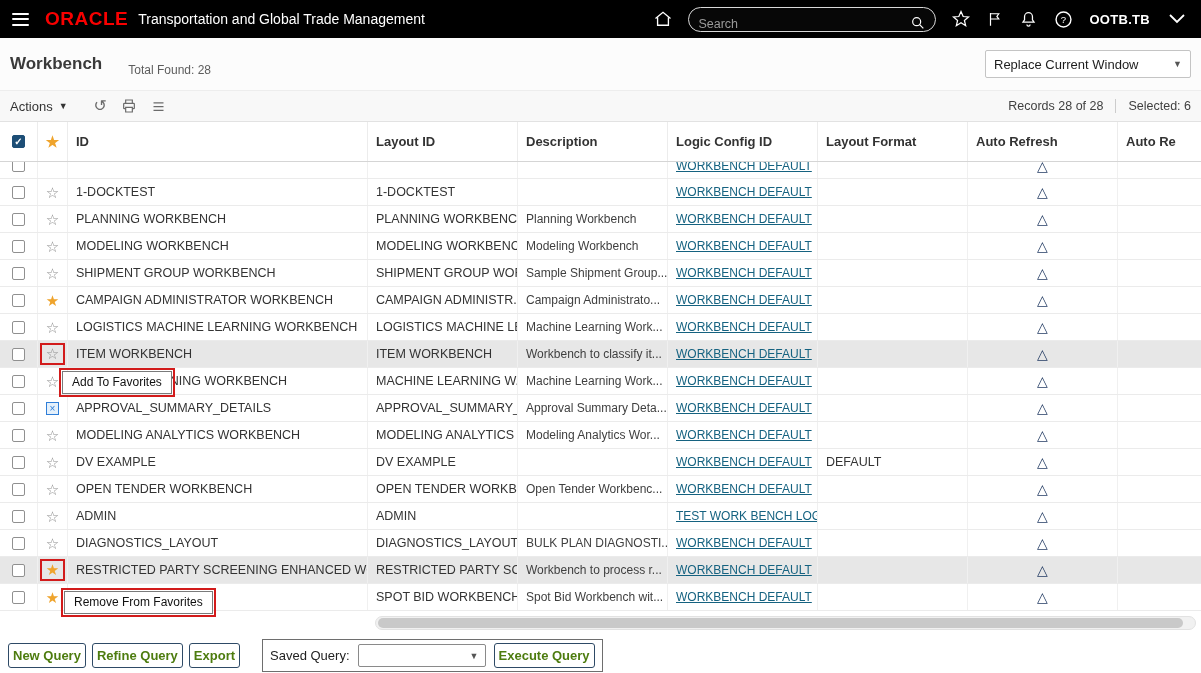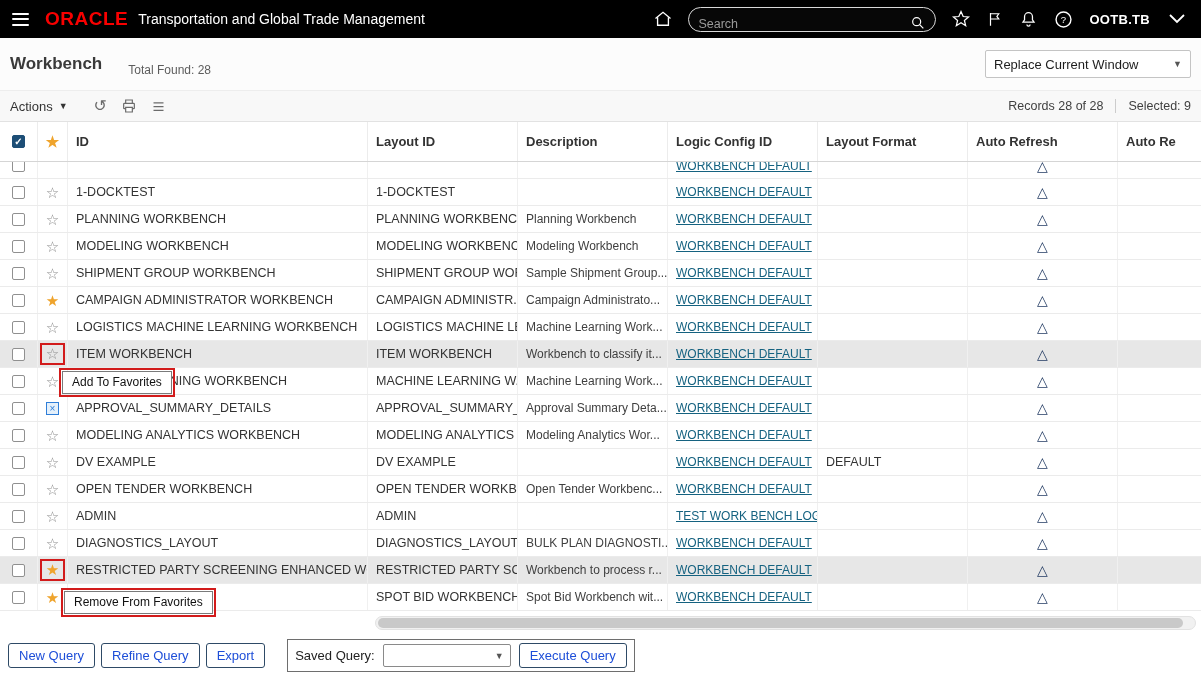--- a/index.html
+++ b/index.html
@@ -56,21 +56,21 @@
   .cb{width:13px;height:13px;border:1px solid #909090;background:#fff;border-radius:2px;display:inline-flex;align-items:center;justify-content:center;cursor:pointer}
   .cb.checked{background:#1d4e76;border-color:#1d4e76;color:#fff;font-size:10px;font-weight:bold}
 
   
   .hscroll-wrap{margin-top:5px;height:15px;position:relative}
   .hscroll{position:absolute;left:375px;right:5px;top:0;height:14px;background:#f1f1f1;border:1px solid #e2e2e2;border-radius:7px}
   .hthumb{position:absolute;left:2px;top:1px;bottom:1px;right:12px;background:#c9c9c9;border-radius:6px;cursor:grab}
 
   
   .footer{margin-top:8px;display:flex;align-items:center;gap:6px;padding:0 8px}
-  .btn{padding:4px 10px;font-size:13px;font-weight:normal;border:1px solid #2e4a66;border-radius:3px;background:#fff;color:#1d4ed8;cursor:pointer;font-family:inherit}
+  .btn{padding:4px 4px;font-size:13px;font-weight:bold;border:1px solid #2e4a66;border-radius:3px;background:#fff;color:#4d7c0f;cursor:pointer;font-family:inherit}
   .saved-group{border:1px solid #6e6e6e;padding:3px 7px;display:flex;gap:8px;align-items:center;margin-left:16px}
   .saved-label{font-size:13px;color:#222}
   .mini-select{width:128px;height:23px;border:1px solid #8a8a8a;border-radius:2px;display:flex;align-items:center;justify-content:space-between;padding:0 6px;background:#fff;font-size:12.5px;color:#333;cursor:pointer}
 
   
   .tooltip{position:absolute;background:#fff;border:1px solid #7a7a7a;font-size:12px;color:#111;padding:3px 9px 4px;outline:2px solid #d21b1b;outline-offset:1px;z-index:40;white-space:nowrap}
   .tt-add{left:62px;top:371px}
   .tt-remove{left:64px;top:591px}
 </style>
 </head>
@@ -153,21 +153,21 @@
         <rect x="4" y="8" width="16" height="8" rx="1"></rect>
         <path d="M7 14h10v7H7z" fill="#fff"></path>
       </svg>
   </span>
   <span class="tb-ico">
     <svg width="15" height="15" viewBox="0 0 24 24" fill="none" stroke="#6b6b6b" stroke-width="2">
         <path d="M4 6h16M4 12h16M4 18h16"></path>
       </svg>
   </span>
   <span class="records">Records 28 of 28</span>
-  <span class="selected">Selected: 9</span>
+  <span class="selected">Selected: 6</span>
 </div>
 
 <div class="grid grid-header">
   <div class="cell center">
     <span class="cb checked">✓</span>
   </div>
   <div class="cell center">
     <span class="star-g">★</span>
   </div>
   <div class="cell">ID</div>

